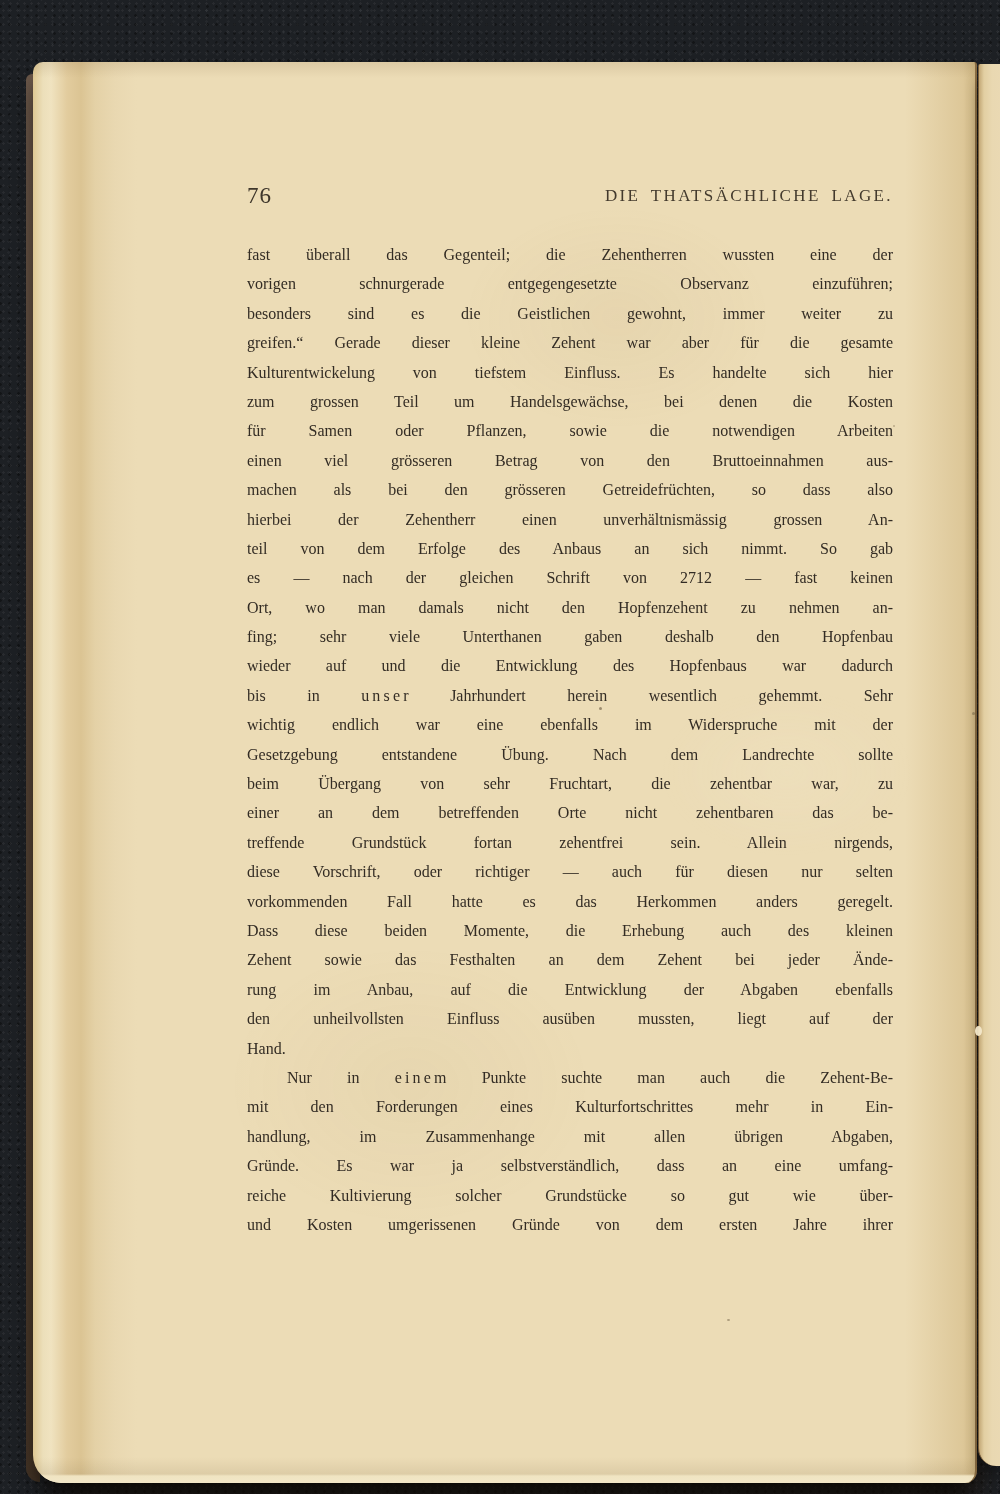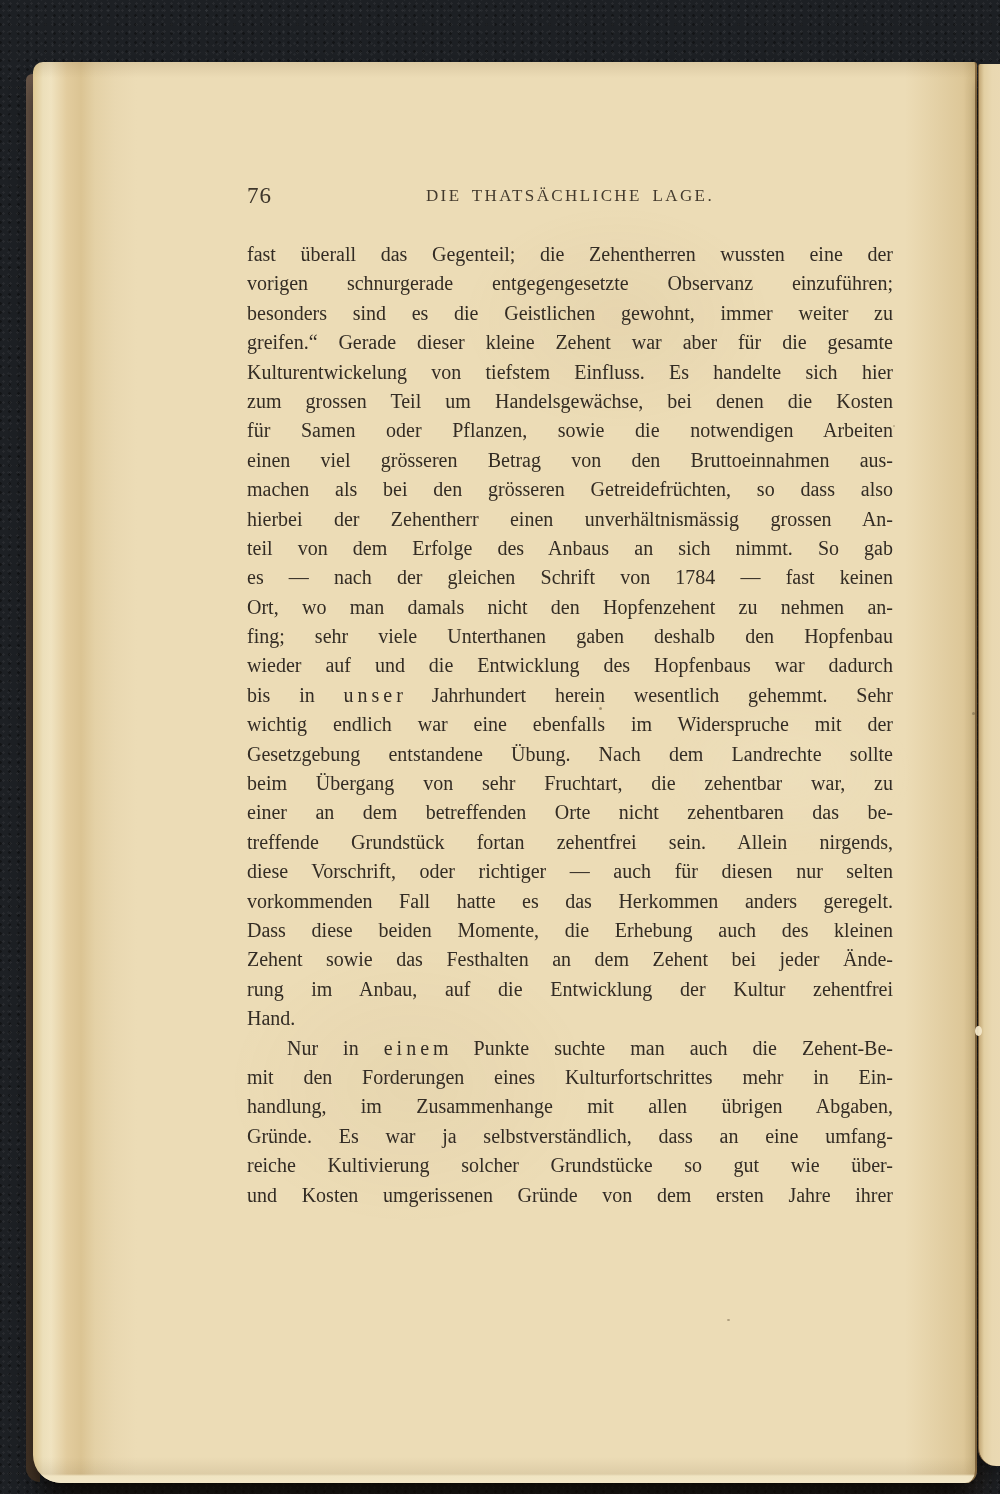--- a/index.html
+++ b/index.html
@@ -74,29 +74,29 @@
   .page-head {
     position: absolute; left: 214px; top: 121px; width: 646px; height: 30px;
     color: #3e362b;
   }
   .pagenum {
     position: absolute; left: 0; top: 0;
     font-size: 23px; letter-spacing: 1px;
   }
   .running-head {
     position: absolute; left: 0; right: 0; top: 3px;
-    text-align: center;
+    text-align: right;
     font-size: 17px; letter-spacing: 2.4px; word-spacing: 4px;
     color: #433a2d;
   }
 
   
   .text-block {
     position: absolute; left: 214px; top: 178px; width: 646px;
-    font-size: 20px; line-height: 29.4px;
+    font-size: 16px; line-height: 29.4px;
     color: #332c24;
     text-rendering: optimizeLegibility;
   }
   .tl {
     text-align: justify;
     text-align-last: justify;
     height: 29.4px; overflow: visible; white-space: nowrap;
   }
   .tl.flush { text-align-last: left; }
   .tl.indent { padding-left: 40px; }
@@ -125,35 +125,36 @@
         <div class="tl">vorigen schnurgerade entgegengesetzte Observanz einzuführen;</div>
         <div class="tl">besonders sind es die Geistlichen gewohnt, immer weiter zu</div>
         <div class="tl">greifen.“ Gerade dieser kleine Zehent war aber für die gesamte</div>
         <div class="tl">Kulturentwickelung von tiefstem Einfluss. Es handelte sich hier</div>
         <div class="tl">zum grossen Teil um Handelsgewächse, bei denen die Kosten</div>
         <div class="tl">für Samen oder Pflanzen, sowie die notwendigen Arbeiten</div>
         <div class="tl">einen viel grösseren Betrag von den Bruttoeinnahmen aus-</div>
         <div class="tl">machen als bei den grösseren Getreidefrüchten, so dass also</div>
         <div class="tl">hierbei der Zehentherr einen unverhältnismässig grossen An-</div>
         <div class="tl">teil von dem Erfolge des Anbaus an sich nimmt. So gab</div>
-        <div class="tl">es — nach der gleichen Schrift von 1784 — fast keinen</div>
+        <div class="tl">es — nach der gleichen Schrift von 2712 — fast keinen</div>
         <div class="tl">Ort, wo man damals nicht den Hopfenzehent zu nehmen an-</div>
         <div class="tl">fing; sehr viele Unterthanen gaben deshalb den Hopfenbau</div>
         <div class="tl">wieder auf und die Entwicklung des Hopfenbaus war dadurch</div>
         <div class="tl">bis in u n s e r Jahrhundert herein wesentlich gehemmt. Sehr</div>
         <div class="tl">wichtig endlich war eine ebenfalls im Widerspruche mit der</div>
         <div class="tl">Gesetzgebung entstandene Übung. Nach dem Landrechte sollte</div>
         <div class="tl">beim Übergang von sehr Fruchtart, die zehentbar war, zu</div>
         <div class="tl">einer an dem betreffenden Orte nicht zehentbaren das be-</div>
         <div class="tl">treffende Grundstück fortan zehentfrei sein. Allein nirgends,</div>
         <div class="tl">diese Vorschrift, oder richtiger — auch für diesen nur selten</div>
         <div class="tl">vorkommenden Fall hatte es das Herkommen anders geregelt.</div>
         <div class="tl">Dass diese beiden Momente, die Erhebung auch des kleinen</div>
         <div class="tl">Zehent sowie das Festhalten an dem Zehent bei jeder Ände-</div>
-        <div class="tl">rung im Anbau, auf die Entwicklung der Kultur zehentfrei</div>
+        <div class="tl">rung im Anbau, auf die Entwicklung der Abgaben ebenfalls</div>
+        <div class="tl">den unheilvollsten Einfluss ausüben mussten, liegt auf der</div>
         <div class="tl flush">Hand.</div>
         <div class="tl indent">Nur in e i n e m Punkte suchte man auch die Zehent-Be-</div>
         <div class="tl">mit den Forderungen eines Kulturfortschrittes mehr in Ein-</div>
         <div class="tl">handlung, im Zusammenhange mit allen übrigen Abgaben,</div>
         <div class="tl">Gründe. Es war ja selbstverständlich, dass an eine umfang-</div>
         <div class="tl">reiche Kultivierung solcher Grundstücke so gut wie über-</div>
         <div class="tl">und Kosten umgerissenen Gründe von dem ersten Jahre ihrer</div>
       </div>
 
     <span class="speck s1"></span>

